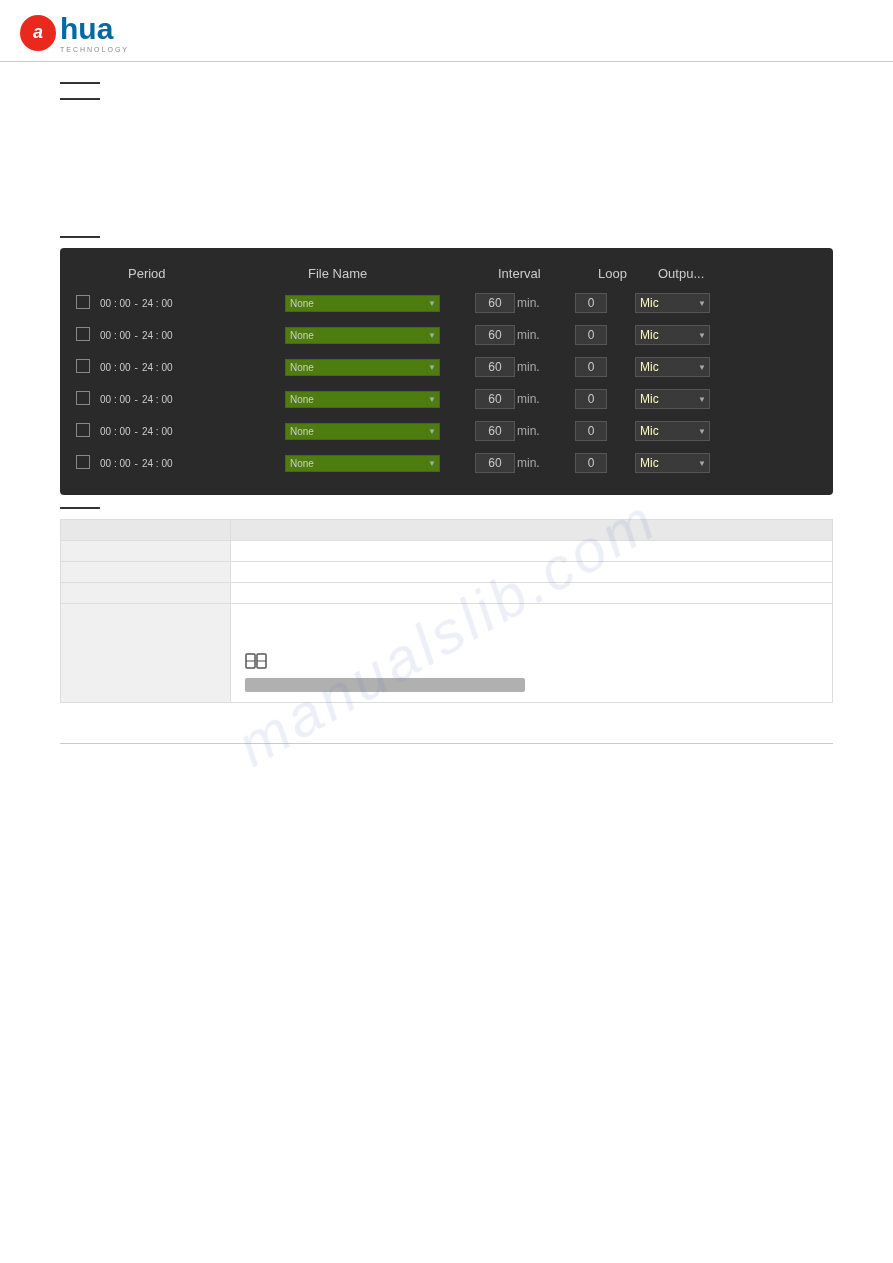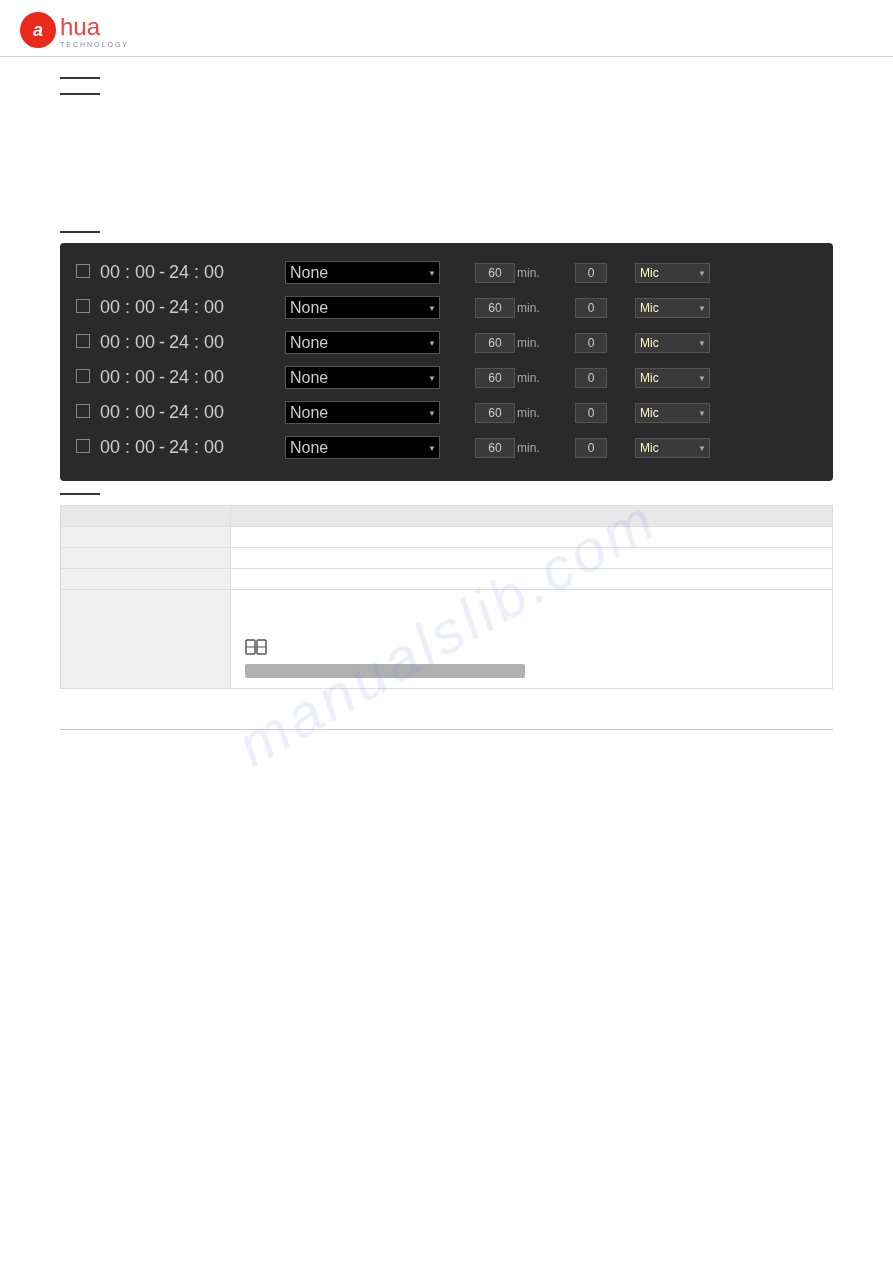--- a/index.html
+++ b/index.html
@@ -85,21 +85,21 @@
     .dark-table-row .col-check {
       width: 24px;
     }
 
     .dark-table-row .col-period {
       width: 185px;
       display: flex;
       align-items: center;
       gap: 4px;
       color: #ccc;
-      font-size: 18px;
+      font-size: 10px;
     }
 
     .dark-table-row .col-filename {
       width: 190px;
     }
 
     .dark-table-row .col-interval {
       width: 100px;
       display: flex;
       align-items: center;
@@ -116,24 +116,24 @@
 
     .checkbox-dark {
       width: 14px;
       height: 14px;
       border: 1px solid #888;
       background: transparent;
       display: inline-block;
     }
 
     .select-dark {
-      background: #000000;
+      background: #4d7c0f;
       border: 1px solid #555;
       color: #ccc;
-      font-size: 16px;
+      font-size: 10px;
       padding: 2px 4px;
       width: 155px;
       appearance: none;
       -webkit-appearance: none;
     }
 
     .select-dark-small {
       background: #3a3a3a;
       border: 1px solid #555;
       color: #fef9c3;
@@ -247,21 +247,21 @@
 
 <div class="watermark">manualslib.com</div>
 
 <div class="header">
   <div class="logo-container">
     <div class="logo-oval">
       <span>a</span>
     </div>
     <div>
       <div style="display:flex; align-items:baseline; gap:0px;">
-        <span style="font-size:24px; font-weight:normal; color:#ef4444;">hua</span>
+        <span style="font-size:30px; font-weight:bold; color:#0369a1;">hua</span>
       </div>
       <div style="font-size:7px; color:#888; letter-spacing:2px;">TECHNOLOGY</div>
     </div>
   </div>
 </div>
 
 <div class="content">
 
   <div style="margin-top: 10px;">
     <div class="section-line"></div>
@@ -270,20 +270,28 @@
   <div style="margin-top: 14px;">
     <div class="section-line"></div>
   </div>
 
   <div style="height: 120px;"></div>
 
   <div class="section-line" style="margin-bottom: 10px;"></div>
 
   <div class="dark-table-container">
 
+    <div class="dark-table-header">
+      <div style="width:24px;"></div>
+      <div class="col-period">Period</div>
+      <div class="col-filename">File Name</div>
+      <div class="col-interval">Interval</div>
+      <div class="col-loop">Loop</div>
+      <div class="col-output">Outpu...</div>
+    </div>
 
     <div class="dark-table-row">
       <div class="col-check"><div class="checkbox-dark"></div></div>
       <div class="col-period">
         <span>00 : 00</span>
         <span> - </span>
         <span>24 : 00</span>
       </div>
       <div class="col-filename">
         <div class="select-wrapper">

